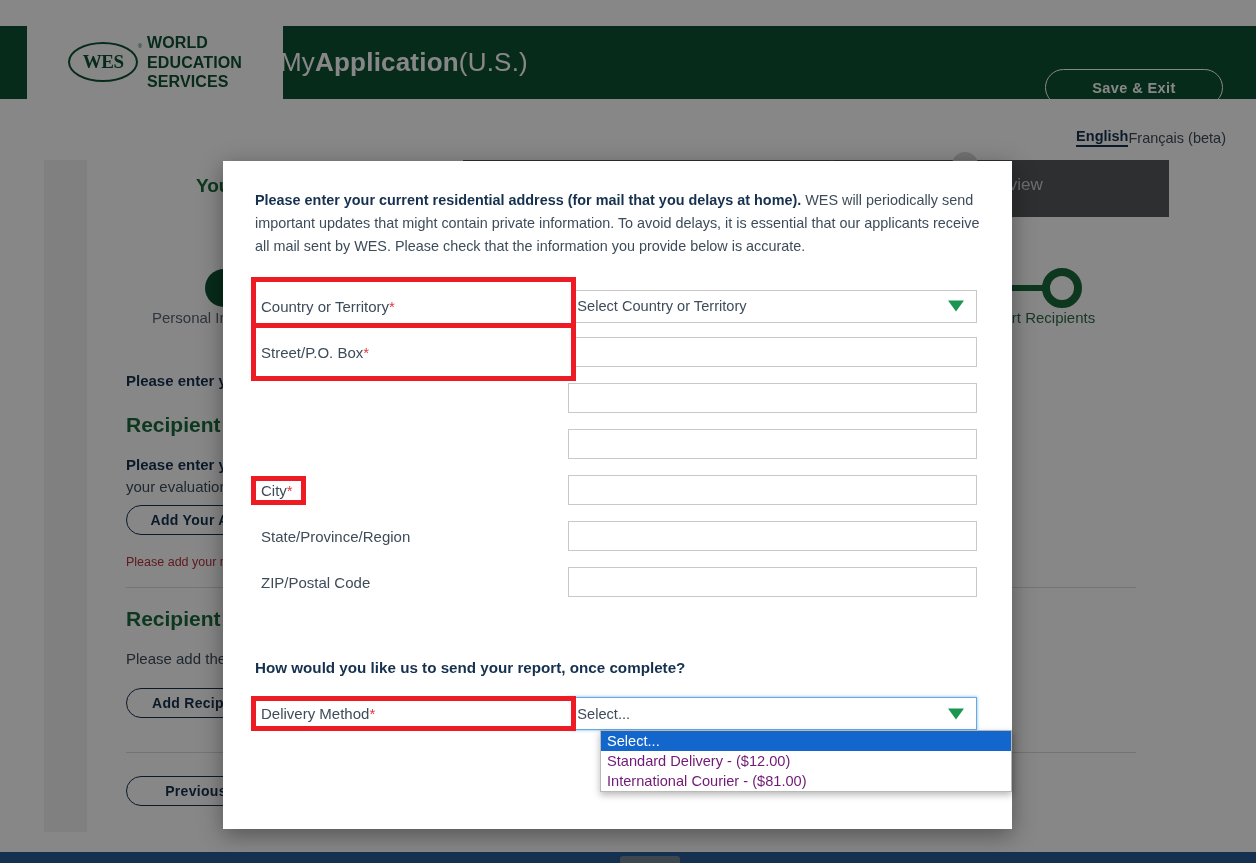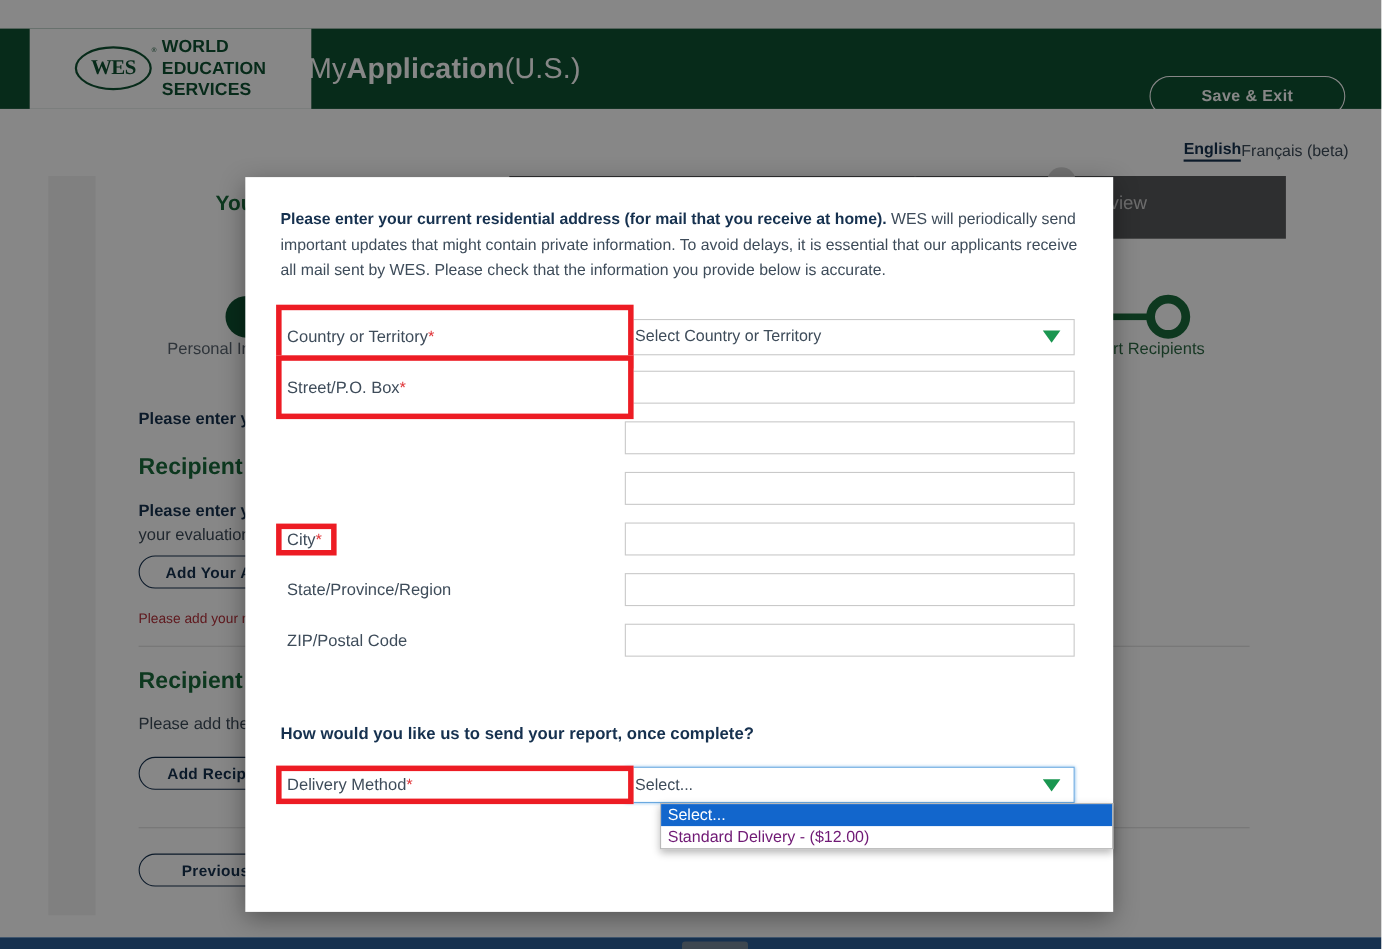--- a/index.html
+++ b/index.html
@@ -405,21 +405,21 @@
   </div>
 
   <div class="lang-bar">
     <span class="lang-en">English</span>
     <span class="lang-fr">Français (beta)</span>
   </div>
 
   <div class="modal">
 
     <div class="modal-intro">
-      <b>Please enter your current residential address (for mail that you receive at home).</b><span> WES will periodically send important updates that might contain private information. To avoid delays, it is essential that our applicants receive all mail sent by WES. Please check that the information you provide below is accurate.</span>
+      <b>Please enter your current residential address (for mail that you delays at home).</b><span> WES will periodically send important updates that might contain private information. To avoid delays, it is essential that our applicants receive all mail sent by WES. Please check that the information you provide below is accurate.</span>
     </div>
 
     <div class="form-rows">
 
       <div class="form-row">
         <div class="form-label hl">
           <span class="lbl"><span>Country or Territory</span><span class="req">*</span></span>
         </div>
         <div class="select-field">
           <span>Select Country or Territory</span>
@@ -480,20 +480,21 @@
         <span class="lbl"><span>Delivery Method</span><span class="req">*</span></span>
       </div>
       <div class="select-field focused">
         <span>Select...</span>
         <span class="caret"></span>
       </div>
 
       <div class="dropdown-list">
         <div class="dropdown-item selected">Select...</div>
         <div class="dropdown-item">Standard Delivery - ($12.00)</div>
+        <div class="dropdown-item">International Courier - ($81.00)</div>
       </div>
     </div>
 
   </div>
 
   <div class="footer"></div>
   <div class="footer-nub"></div>
 
 </div>
 

